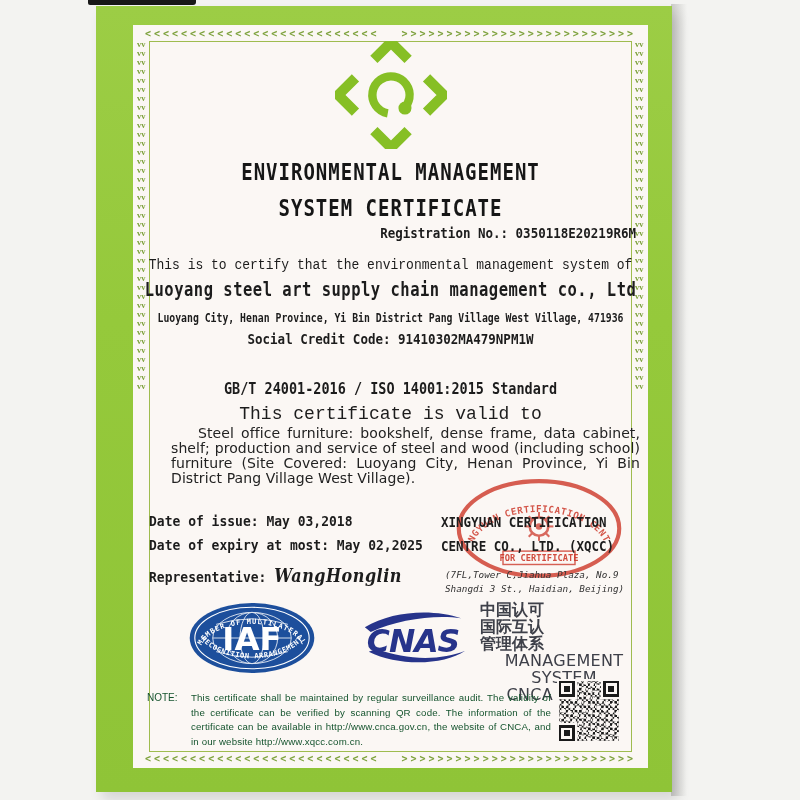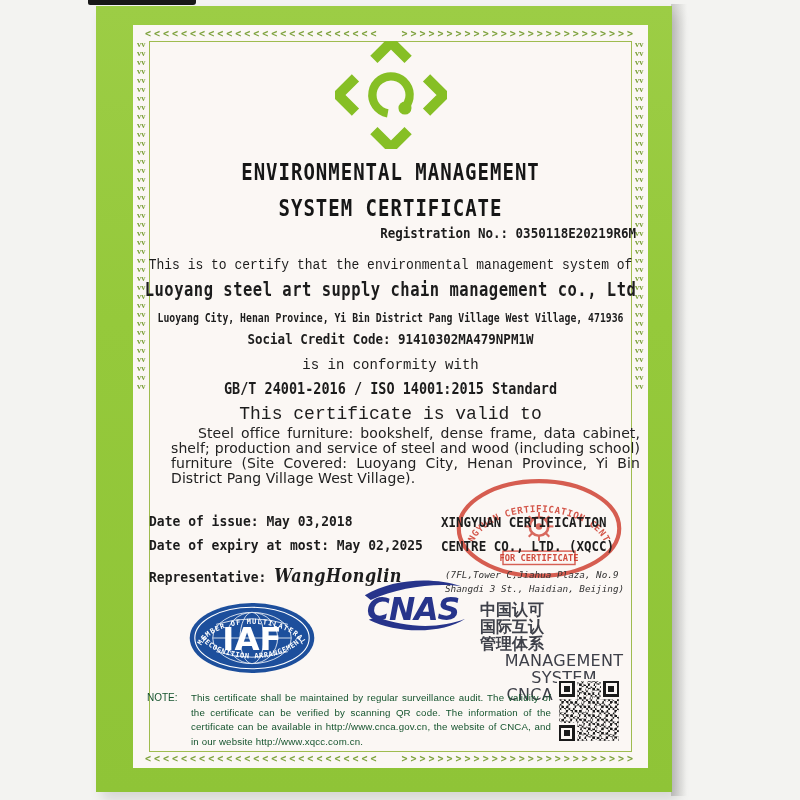--- a/index.html
+++ b/index.html
@@ -35,21 +35,21 @@
   .standard{top:355px;font-weight:bold;font-size:13.5px;transform:scaleY(1.15);}
   .valid{top:379px;font-size:18px;transform:scaleY(1.05);}
   .scope{top:401px;left:38px;right:8px;font-family:"DejaVu Sans","Liberation Sans",sans-serif;font-size:14px;line-height:15px;text-indent:27px;text-align:justify;letter-spacing:.1px;color:#222;}
   .dates{top:484px;left:16px;font-weight:bold;font-size:13px;line-height:22px;transform:scaleY(1.1);transform-origin:left top;}
   .rep{top:540px;left:16px;font-weight:bold;font-size:13px;transform:scaleY(1.1);transform-origin:left top;}
   .script{font-family:"DejaVu Serif","Liberation Serif",serif;font-style:italic;font-weight:bold;font-size:16px;letter-spacing:.5px;}
   .stamp{left:318px;top:450px;}
   .issuer-name{top:486px;left:308px;font-weight:bold;font-size:12.5px;line-height:22px;transform:scaleY(1.08);transform-origin:left top;}
   .issuer-addr{top:543px;left:312px;font-size:9.3px;line-height:14px;color:#333;font-style:italic;}
   .iaf{left:55px;top:577px;}
-  .cnas-logo{left:222px;top:552px;}
+  .cnas-logo{left:222px;top:584px;}
   .cnas-text{left:347px;top:576px;font-family:"DejaVu Sans","Liberation Sans",sans-serif;font-size:16px;line-height:17px;color:#3e4049;font-weight:600;}
   .cnas-text .en{font-weight:400;letter-spacing:.3px;text-align:center;}
   .note{left:14px;top:666px;width:404px;display:flex;gap:8px;font-family:Liberation Sans, sans-serif;color:#14532d;}
   .note-label{flex:0 0 36px;font-size:10px;font-weight:500;padding-top:1px;}
   .note-text{flex:1;font-size:9.7px;line-height:14.5px;text-align:justify;letter-spacing:.15px;}
   .qr{left:424px;top:652px;width:64px;height:68px;}
 </style>
 </head>
 <body>
 
@@ -88,21 +88,20 @@
       </div>
 
       <div class="abs center title t1">ENVIRONMENTAL MANAGEMENT</div>
       <div class="abs center title t2">SYSTEM CERTIFICATE</div>
       <div class="abs reg">Registration No.: 0350118E20219R6M</div>
 
       <div class="abs center serifmono certify">This is to certify that the environmental management system of</div>
       <div class="abs center company">Luoyang steel art supply chain management co., Ltd</div>
       <div class="abs center caddr">Luoyang City, Henan Province, Yi Bin District Pang Village West Village, 471936</div>
       <div class="abs center credit">Social Credit Code: 91410302MA479NPM1W</div>
-      <div class="abs center serifmono conf">is in conformity with</div>
       <div class="abs center standard">GB/T 24001-2016 / ISO 14001:2015 Standard</div>
       <div class="abs center serifmono valid">This certificate is valid to</div>
       <div class="abs scope">Steel office furniture: bookshelf, dense frame, data cabinet, shelf; production and service of steel and wood (including school) furniture (Site Covered: Luoyang City, Henan Province, Yi Bin District Pang Village West Village).</div>
 
       <div class="abs dates">
         <div>Date of issue: May 03,2018</div>
         <div>Date of expiry at most: May 02,2025</div>
       </div>
       <div class="abs rep">
         <span>Representative:</span>

